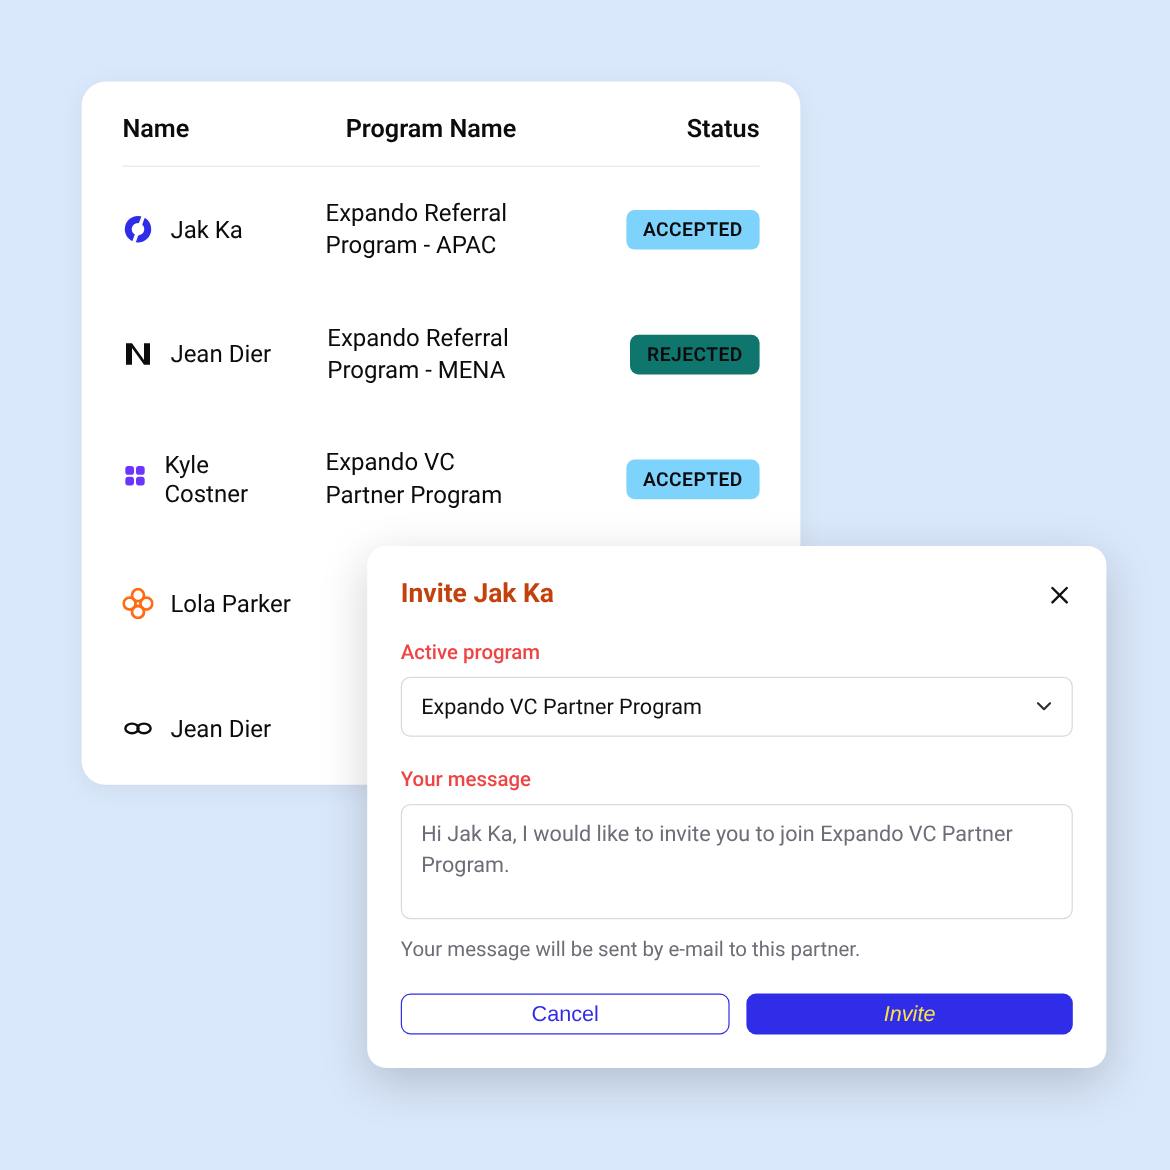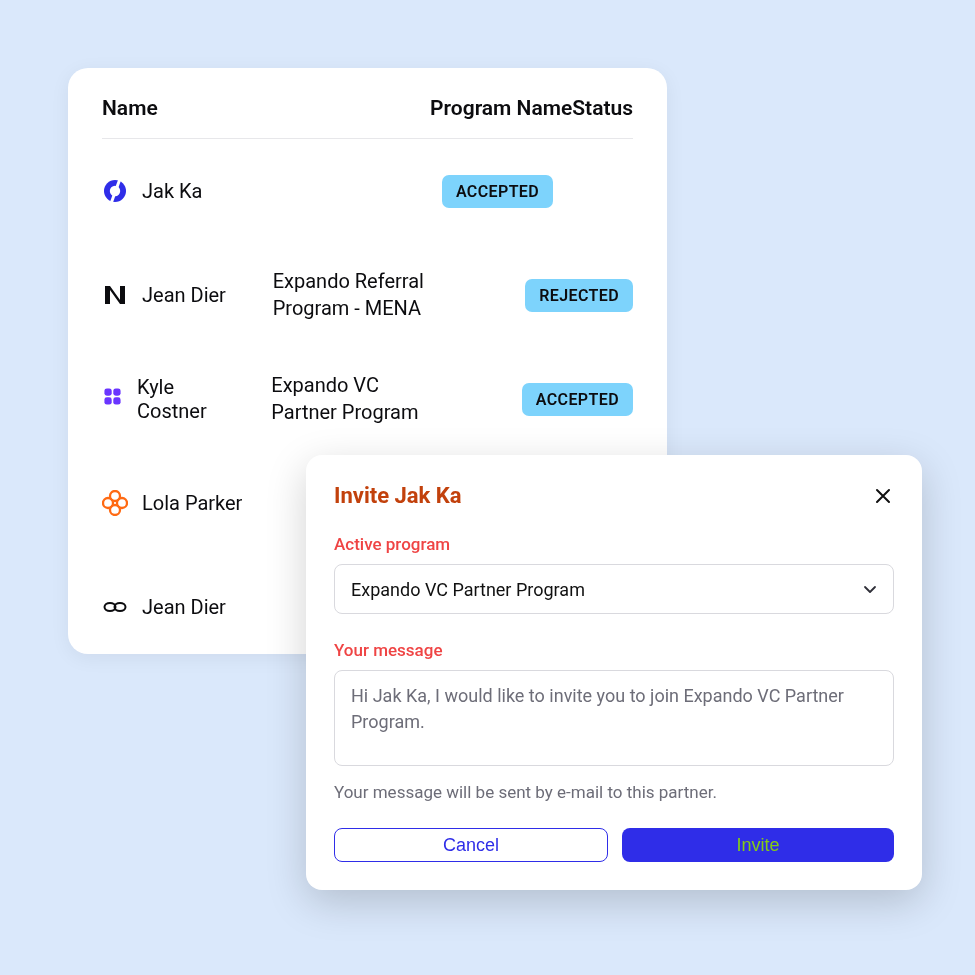--- a/index.html
+++ b/index.html
@@ -22,21 +22,21 @@
     box-shadow: 0 4px 20px rgba(0,0,0,0.06);
     padding: 28px 34px 0 34px;
   }
   .thead {
     display: flex;
     align-items: center;
     border-bottom: 1px solid #e7e7ea;
     padding-bottom: 18px;
   }
   .col-name  { width: 216px; font-size: 21px; font-weight: 600; color: #0c0c0f; }
-  .col-prog  { width: 330px; font-size: 21px; font-weight: 600; color: #0c0c0f; text-align: right; }
+  .col-prog  { width: 330px; font-size: 21px; font-weight: 600; color: #0c0c0f; }
   .col-stat  { flex: 1; font-size: 21px; font-weight: 600; color: #0c0c0f; text-align: center; }
   .row {
     display: flex;
     align-items: center;
     min-height: 104px;
     padding: 20px 0;
     gap: 44px;
   }
   .namecell {
     display: flex;
@@ -60,21 +60,21 @@
   }
   .badge {
     font-size: 16px;
     font-weight: 600;
     letter-spacing: 0.4px;
     padding: 7px 14px;
     border-radius: 7px;
     color: #0c0c0f;
   }
   .badge.accepted { background: #7dd3fc; }
-  .badge.rejected { background: #7dd3fc; }
+  .badge.rejected { background: #0f766e; }
 
   .ico { width: 26px; height: 26px; display: inline-block; }
 
   .modal {
     position: absolute;
     top: 455px;
     left: 306px;
     width: 616px;
     background: #fff;
     border-radius: 16px;
@@ -127,21 +127,21 @@
     border-radius: 8px;
     font-size: 18px;
     font-weight: 500;
     display: flex;
     align-items: center;
     justify-content: center;
     cursor: pointer;
     border: none;
   }
   .btn-outline { background: #fff; border: 1.5px solid #2f2de8; color: #2f2de8; }
-  .btn-solid   { background: #2f2de8; color: #84cc16; }
+  .btn-solid   { background: #2f2de8; color: #fde047; font-style: italic; }
 </style>
 </head>
 <body>
 
 <div class="card">
   <div class="thead">
     <div class="col-name">Name</div>
     <div class="col-prog">Program Name</div>
     <div class="col-stat">Status</div>
   </div>
@@ -150,20 +150,21 @@
     <div class="namecell">
       <span class="ico">
         <svg viewBox="0 0 26 26">
             <circle cx="13" cy="13" r="11" fill="#2f2de8"></circle>
             <circle cx="13" cy="13" r="5.2" fill="#fff"></circle>
             <rect x="12" y="1" width="3" height="24" fill="#fff" transform="rotate(20 13 13)"></rect>
           </svg>
       </span>
       <span>Jak Ka</span>
     </div>
+    <div class="progcell">Expando Referral Program - APAC</div>
     <div class="statcell">
       <span class="badge accepted">ACCEPTED</span>
     </div>
   </div>
 
   <div class="row">
     <div class="namecell">
       <span class="ico">
         <svg viewBox="0 0 26 26">
             <path d="M3 22 V4 H8 L18 18 V4 H23 V22 H18 L8 8 V22 Z" fill="#0c0c0f"></path>

